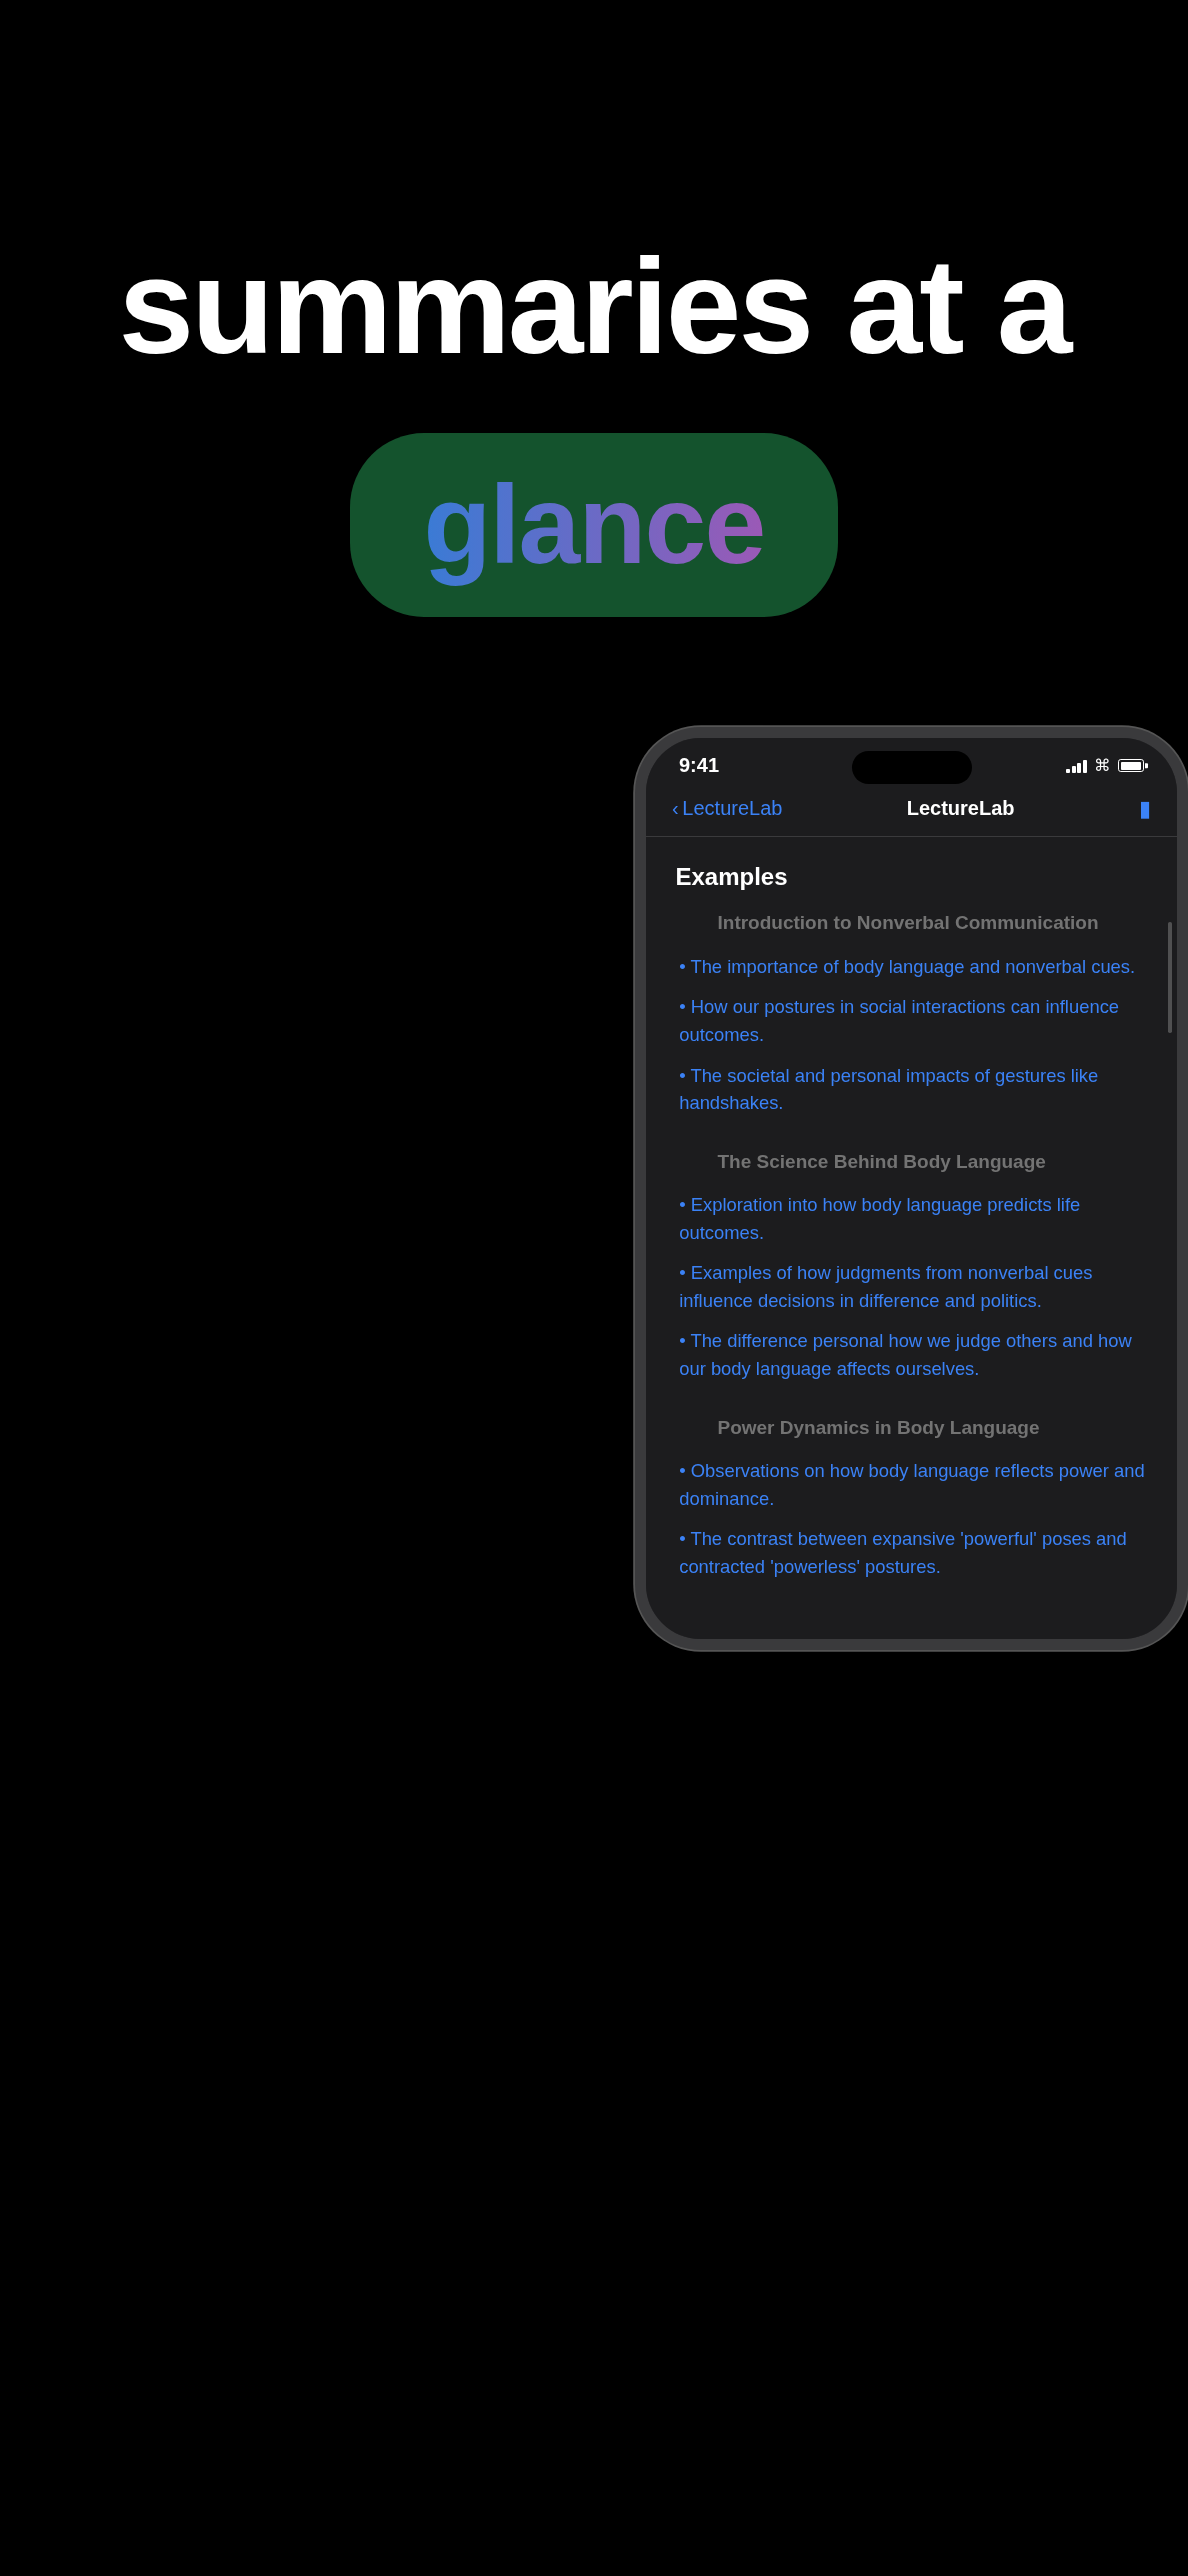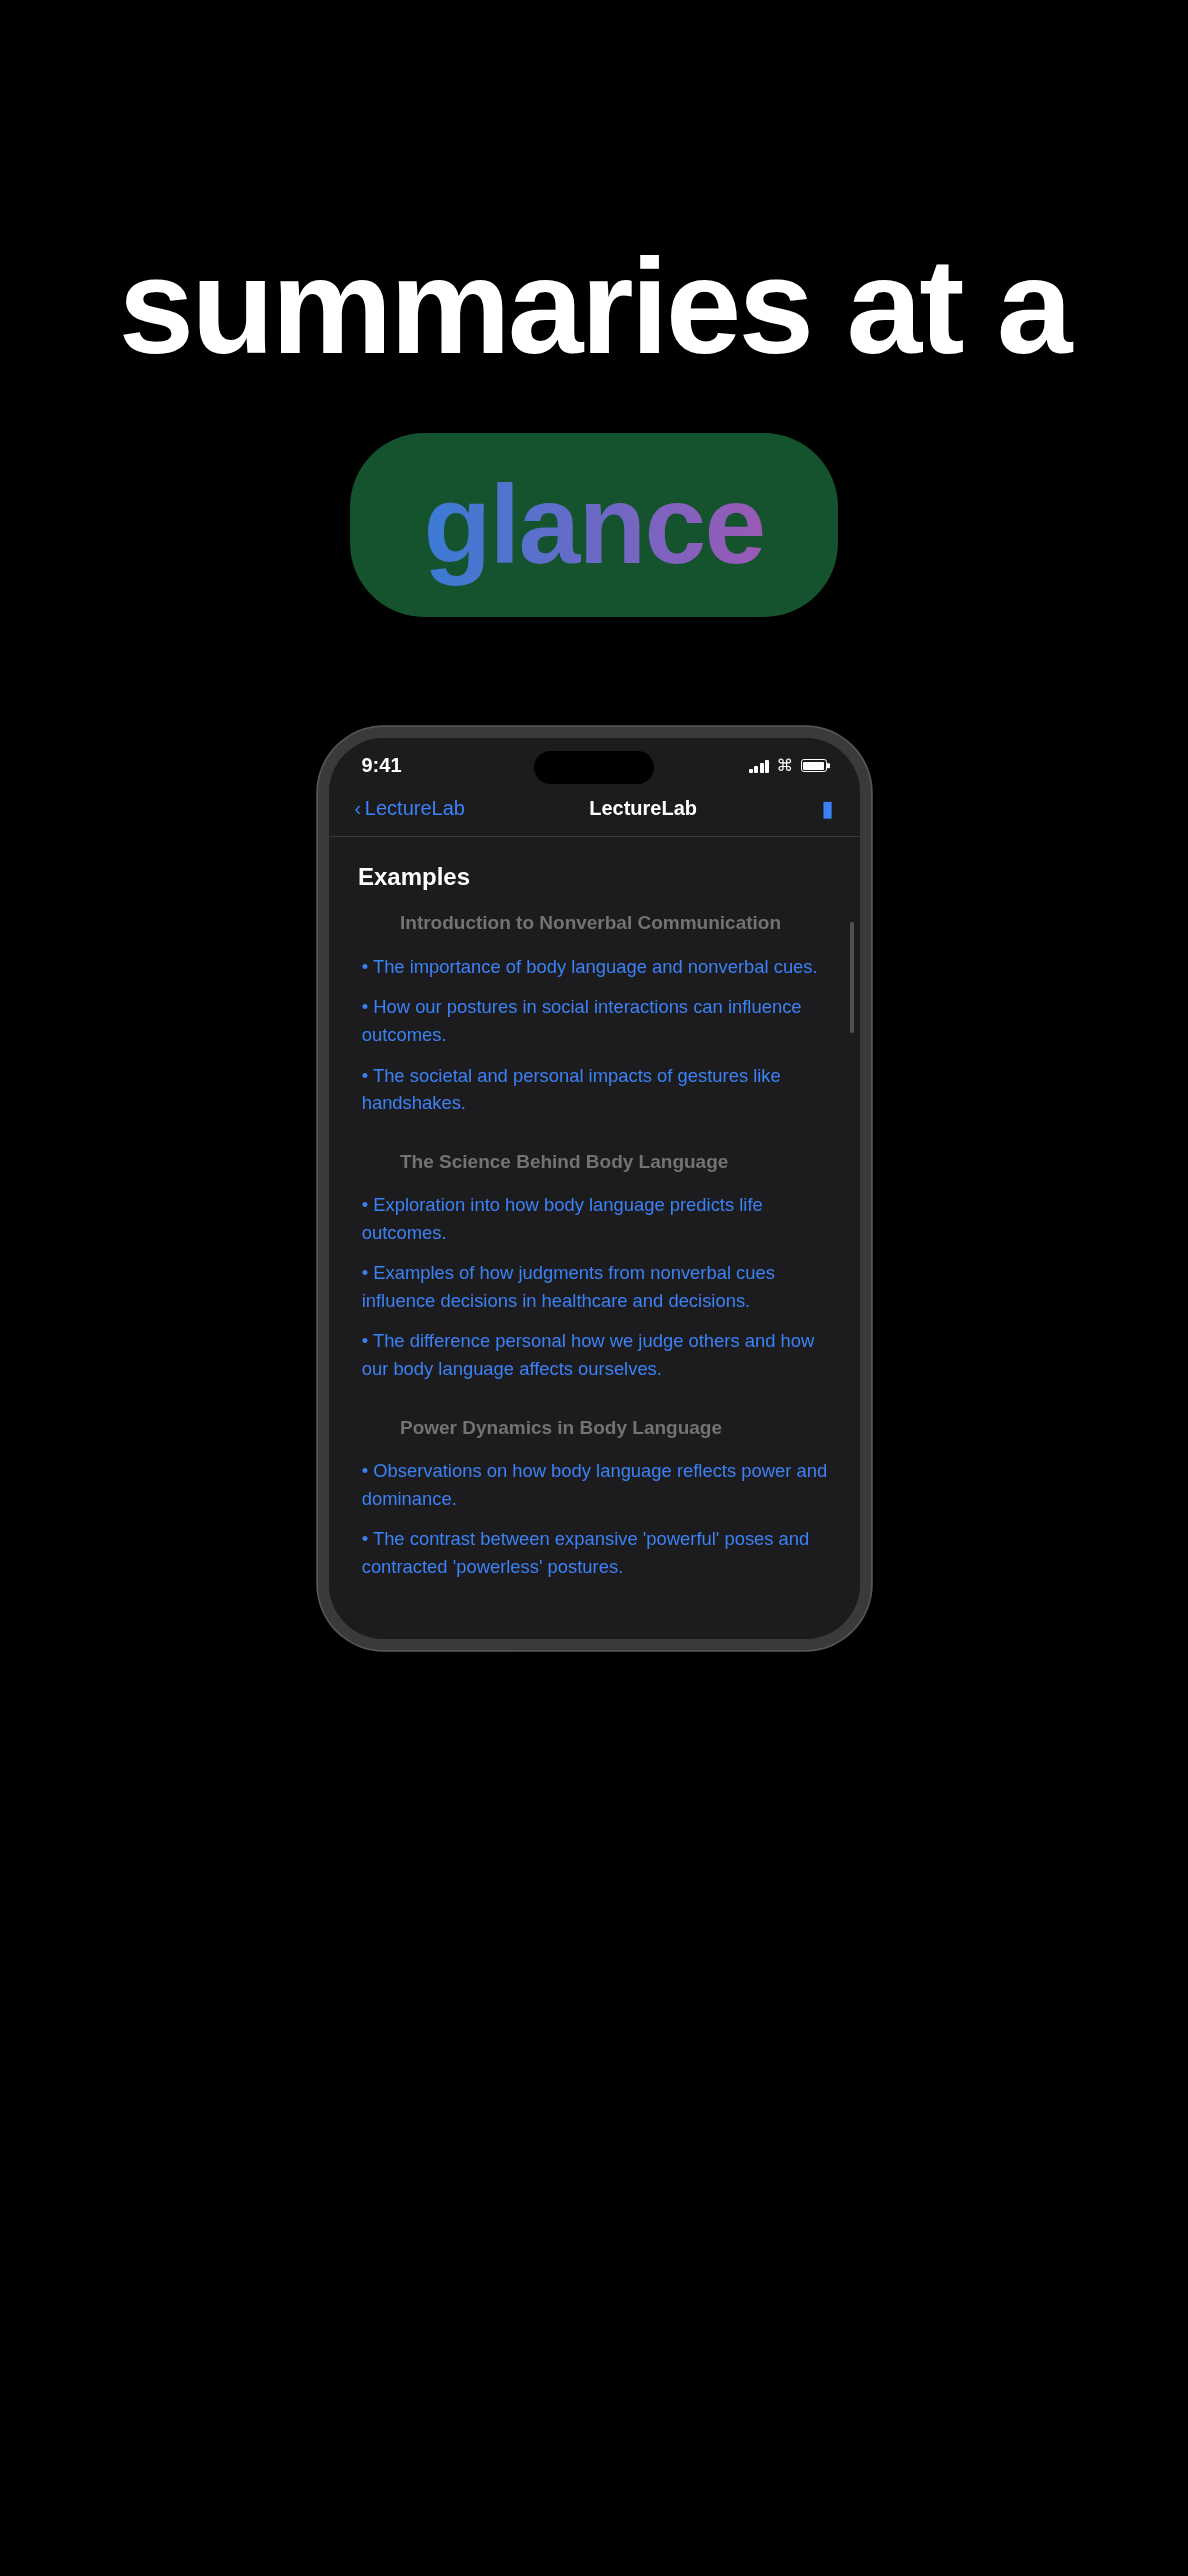--- a/index.html
+++ b/index.html
@@ -41,21 +41,21 @@
       background: linear-gradient(90deg, #3a7bd5 0%, #9b59b6 100%);
       -webkit-background-clip: text;
       -webkit-text-fill-color: transparent;
       background-clip: text;
       letter-spacing: -1.8px;
     }
 
     
     .phone-wrapper {
       display: flex;
-      justify-content: center;
+      justify-content: flex-end;
       padding: 55px 0 74px;
     }
 
     .phone {
       width: 553px;
       background: #1c1c1e;
       border-radius: 66px;
       border: 11px solid #3a3a3c;
       box-shadow:
         0 0 0 1.8px #555,
@@ -301,21 +301,21 @@
       <div class="section">
         <div class="section-title">Introduction to Nonverbal Communication</div>
         <div class="bullet">• The importance of body language and nonverbal cues.</div>
         <div class="bullet">• How our postures in social interactions can influence outcomes.</div>
         <div class="bullet">• The societal and personal impacts of gestures like handshakes.</div>
       </div>
 
       <div class="section">
         <div class="section-title">The Science Behind Body Language</div>
         <div class="bullet">• Exploration into how body language predicts life outcomes.</div>
-        <div class="bullet">• Examples of how judgments from nonverbal cues influence decisions in healthcare and decisions.</div>
+        <div class="bullet">• Examples of how judgments from nonverbal cues influence decisions in difference and politics.</div>
         <div class="bullet">• The difference personal how we judge others and how our body language affects ourselves.</div>
       </div>
 
       <div class="section">
         <div class="section-title">Power Dynamics in Body Language</div>
         <div class="bullet">• Observations on how body language reflects power and dominance.</div>
         <div class="bullet">• The contrast between expansive 'powerful' poses and contracted 'powerless' postures.</div>
       </div>
     </div>
 

